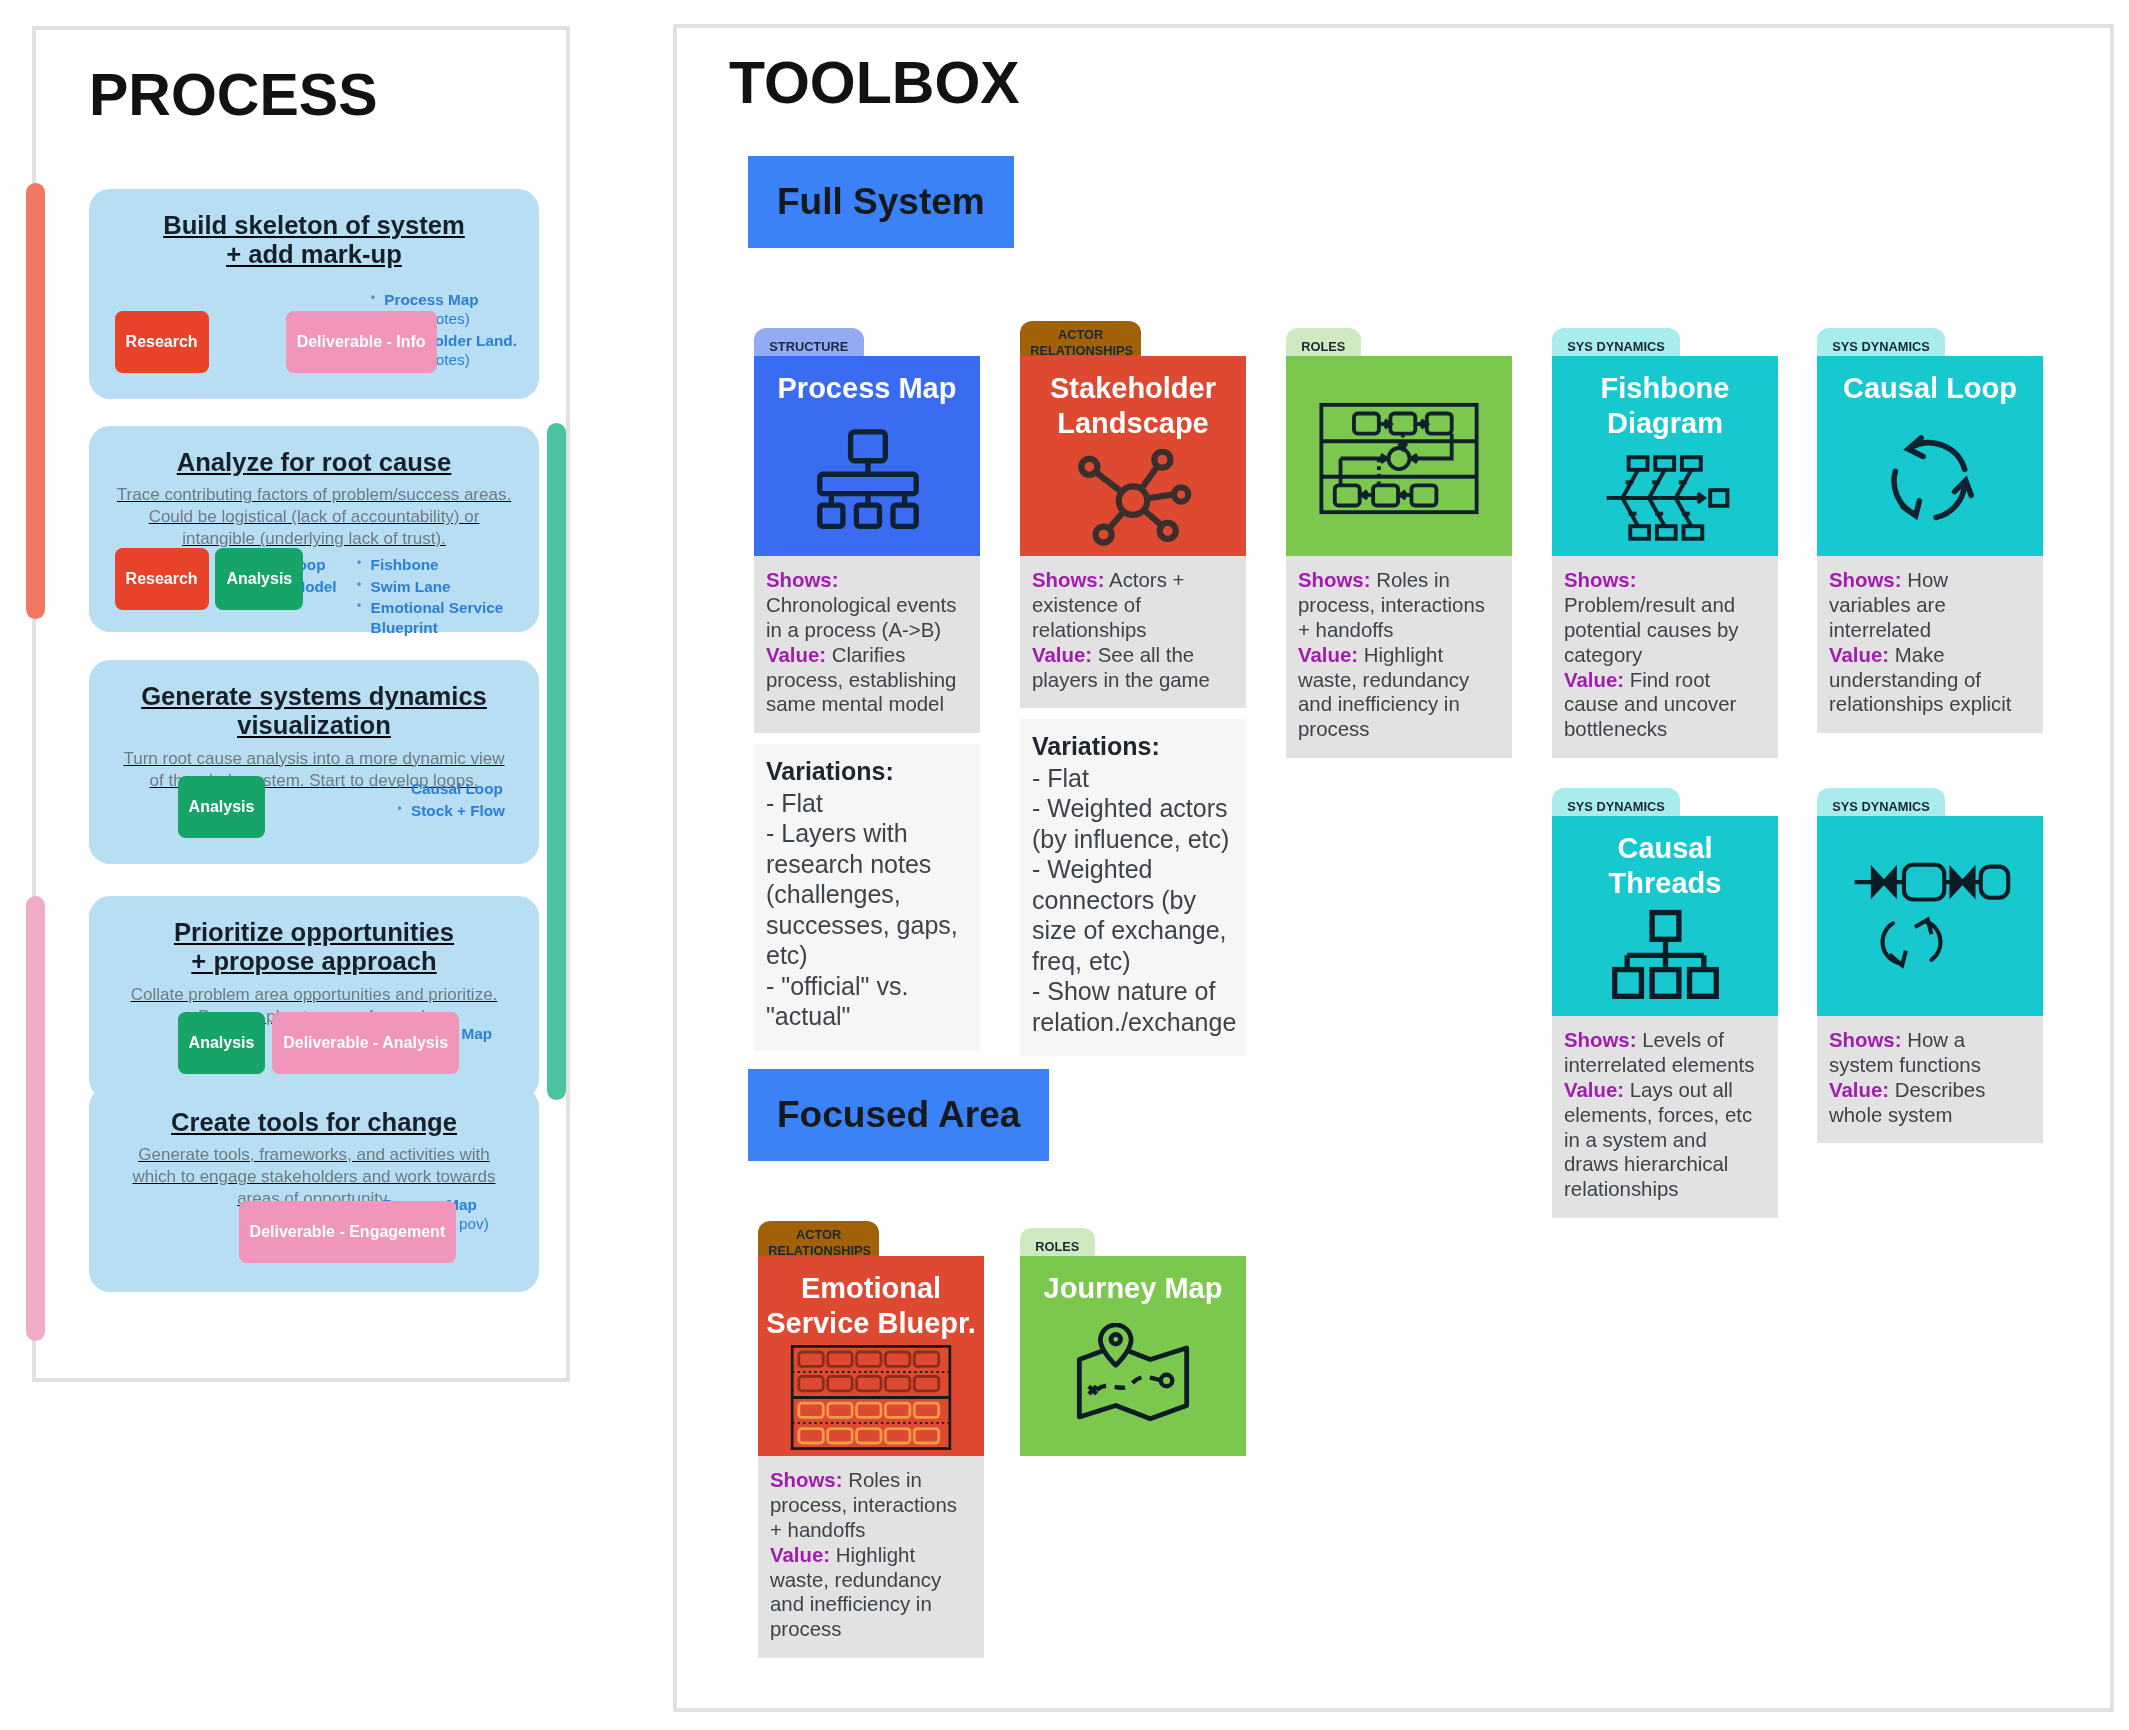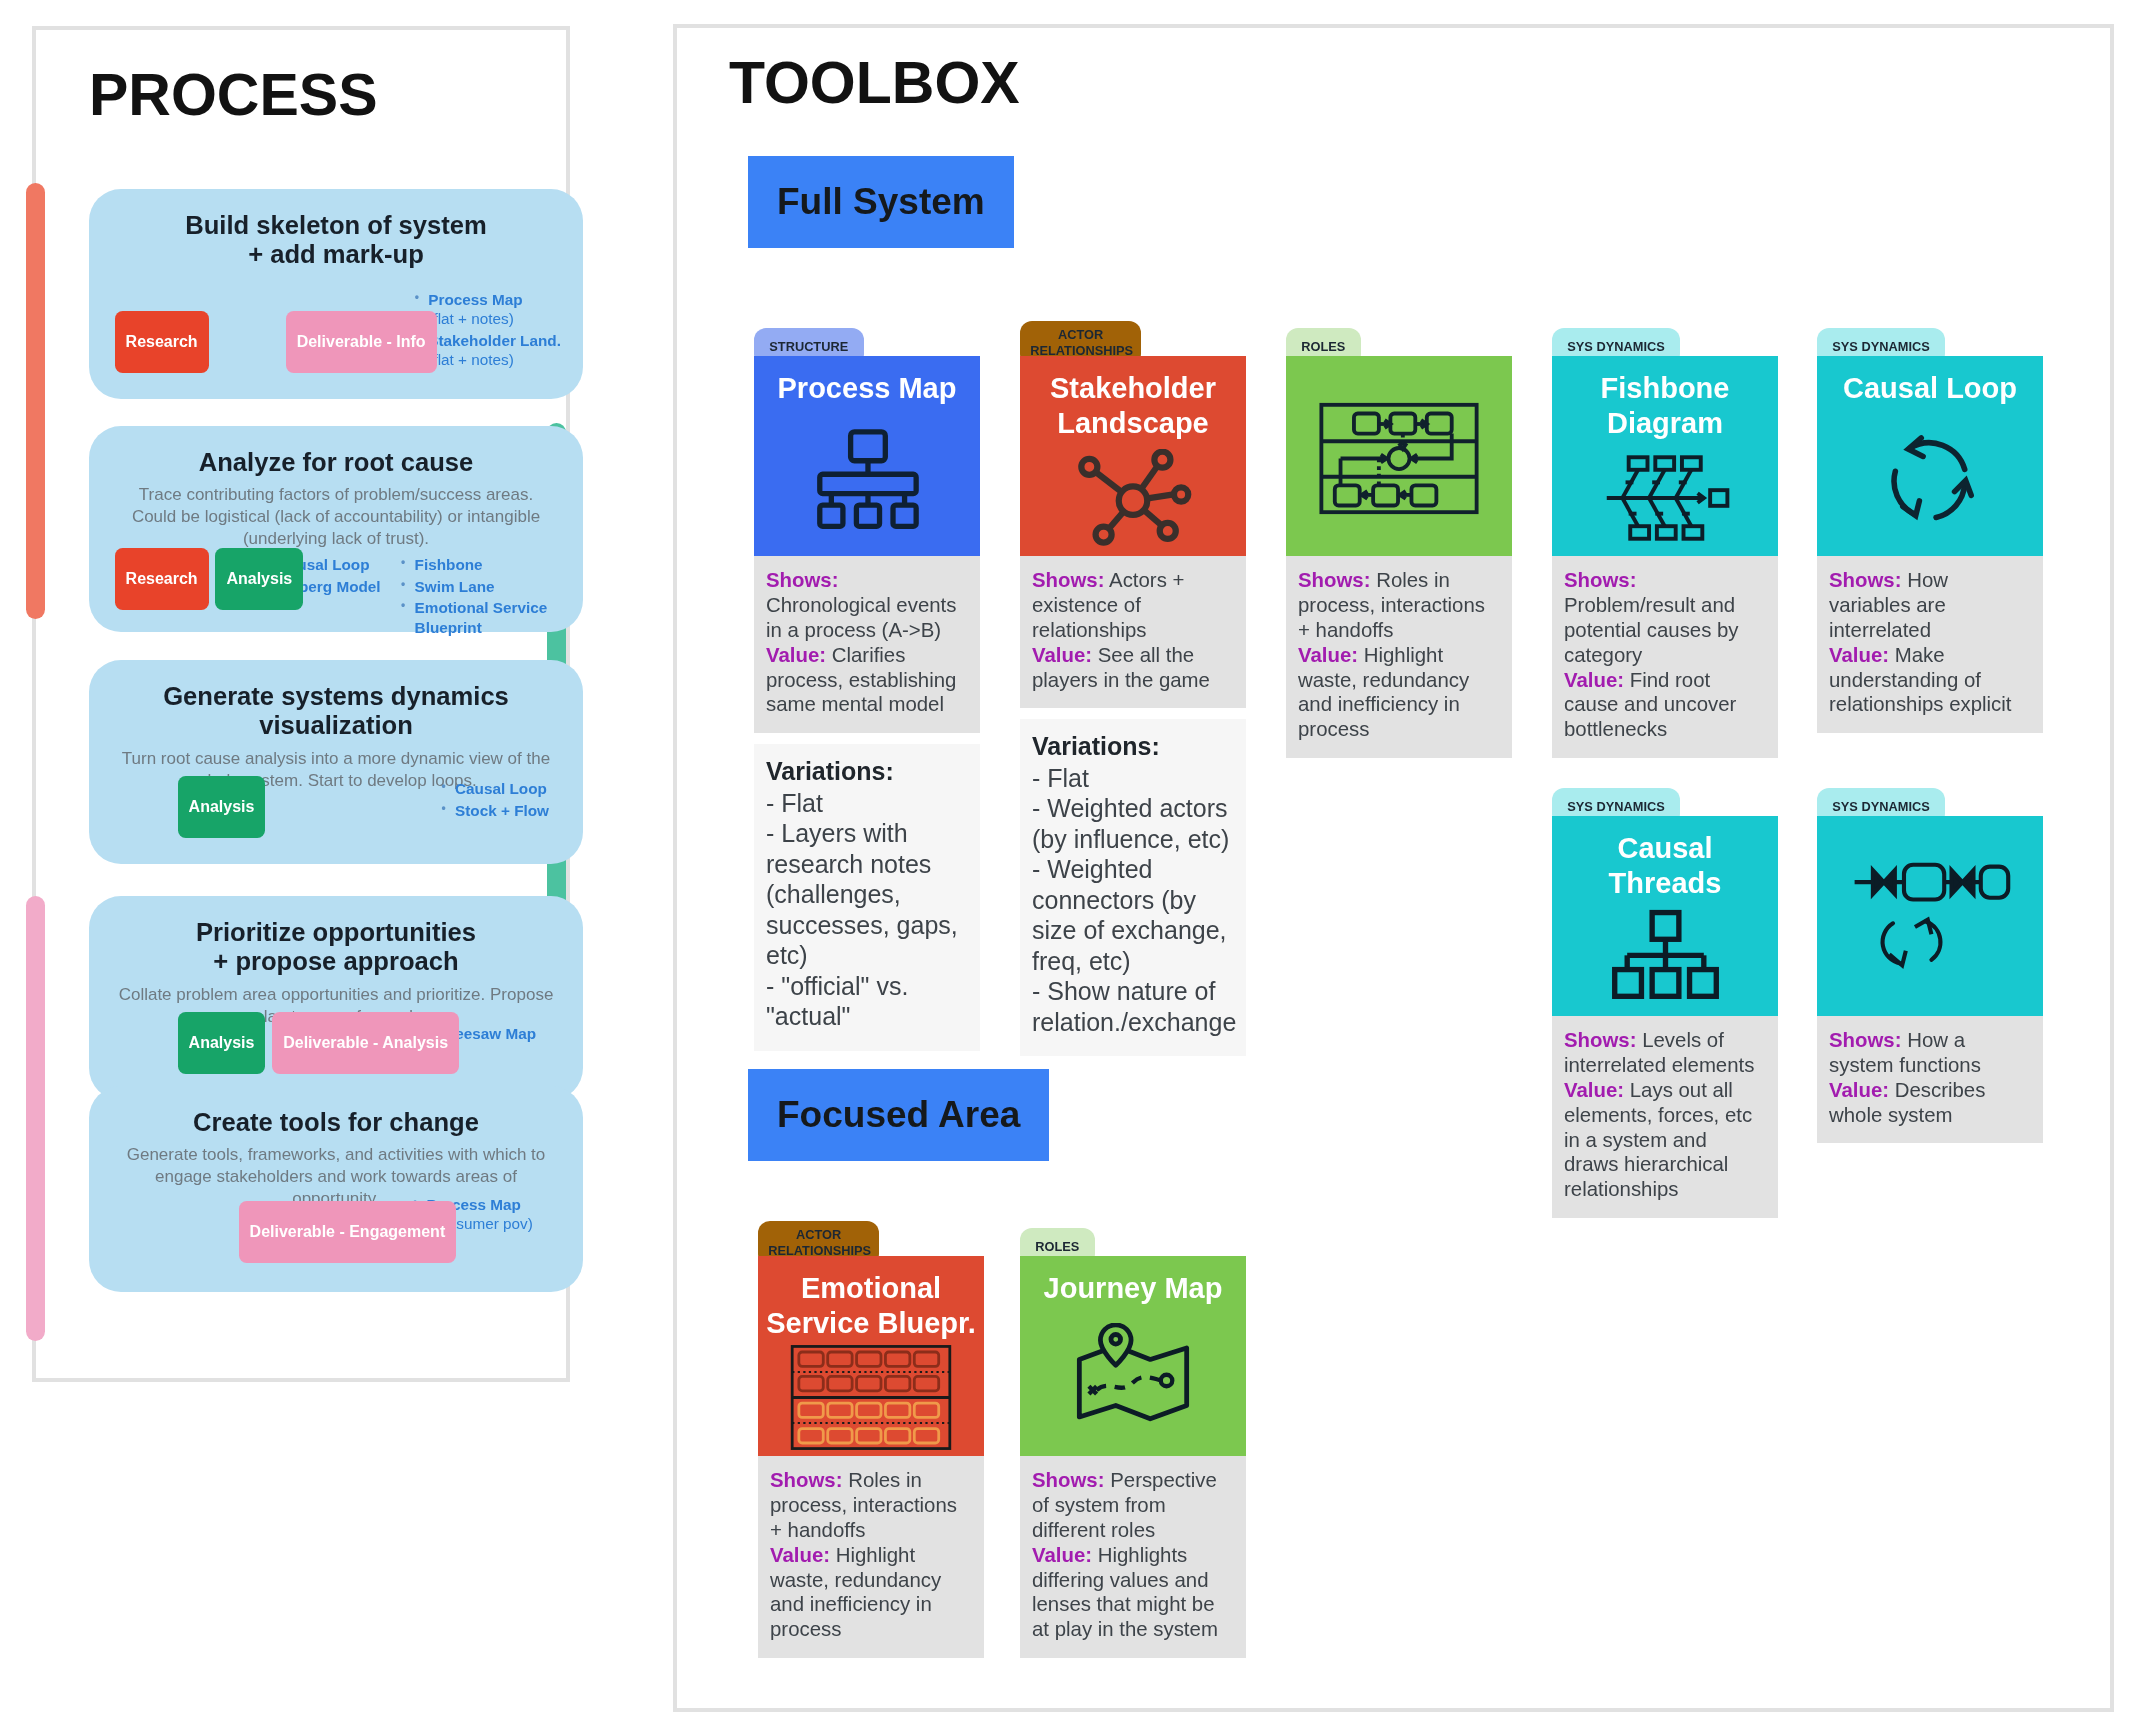--- a/index.html
+++ b/index.html
@@ -13,21 +13,21 @@
   .big-title { position:absolute; font-size:59px; font-weight:bold; color:#121212; }
   #process-title { left:89px; top:61px; }
   #toolbox-title { left:729px; top:49px; }
 
   .vbar { position:absolute; width:19px; border-radius:9.4px; }
   #bar-salmon { left:25.6px;  top:183px;  height:436px; background:#f07862; }
   #bar-teal   { left:547px; top:423px;  height:677px; background:#4cc2a0; }
   #bar-pink   { left:25.6px;  top:896px; height:445px; background:#f2abc9; }
 
   
-  .pcard { position:absolute; left:89px; width:494px; background:#b7def2; border-radius:32px; }
+  .pcard { position:absolute; left:89px; width:450px; background:#b7def2; border-radius:21px;text-decoration:underline; }
   #pcard-1 { top:189px;  height:210px; }
   #pcard-2 { top:426px;  height:206px; }
   #pcard-3 { top:660px;  height:204px; }
   #pcard-4 { top:896px; height:204px; }
   #pcard-5 { top:1086px; height:206px; }
   .pcard-title { margin-top:22px; text-align:center; font-weight:bold; font-size:25.6px;
                  color:#17202a; line-height:1.15; }
   .pcard-desc  { margin:6.8px 25.6px 0; text-align:center; font-size:17px; color:#6f7a82; line-height:1.3; }
   .pbullets { position:absolute; display:flex; gap:20.4px; font-size:15.3px; color:#2d7ed6; }
   .pbullets ul { list-style:none; margin:0; padding:0; }
@@ -448,20 +448,16 @@
           <path d="M14 38 L52 24 L88 38 L126 26 L126 86 L88 100 L52 86 L14 98 Z"></path>
           <path d="M32 70 C 46 58, 56 76, 70 62 C 80 52, 90 58, 100 60" stroke-dasharray="11 9" stroke-width="4.5"></path>
           <line x1="24" y1="66" x2="32" y2="74" stroke-width="4.5"></line>
             <line x1="32" y1="66" x2="24" y2="74" stroke-width="4.5"></line>
           <circle cx="105" cy="60" r="6" stroke-width="4.5"></circle>
           <path d="M52 2 C 43 2 36 9 36 18 C 36 29 52 44 52 44 C 52 44 68 29 68 18 C 68 9 61 2 52 2 Z" fill="#7cc84f"></path>
           <circle cx="52" cy="17" r="5"></circle>
         </svg>
       </div>
     </div>
-    <div class="tbody">
-      <span class="b">Shows:</span> <span>Perspective of system from different roles</span><br>
-      <span class="b">Value:</span> <span>Highlights differing values and lenses that might be at play in the system</span>
-    </div>
   </div>
 
 </div>
 
 
 </body></html>

